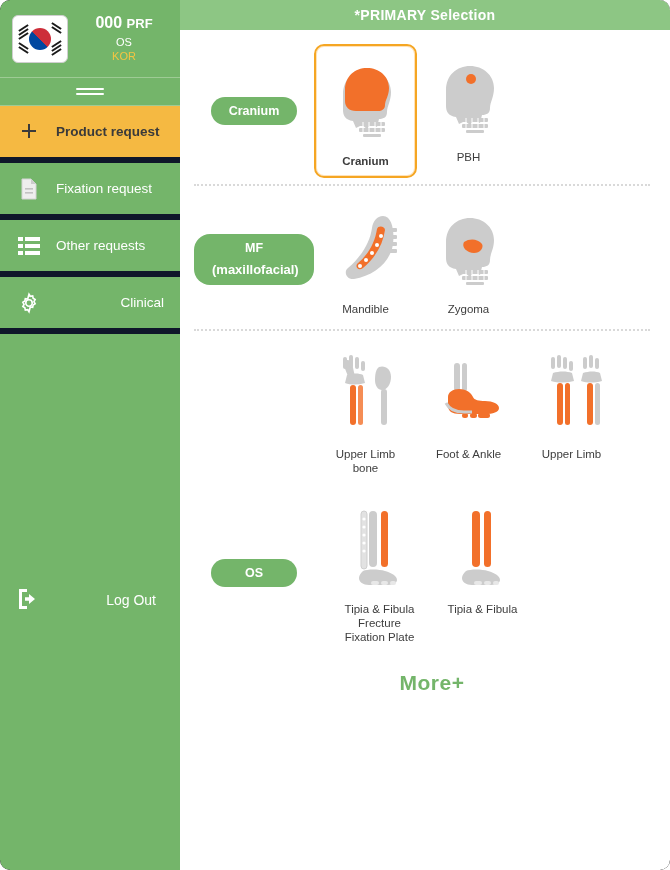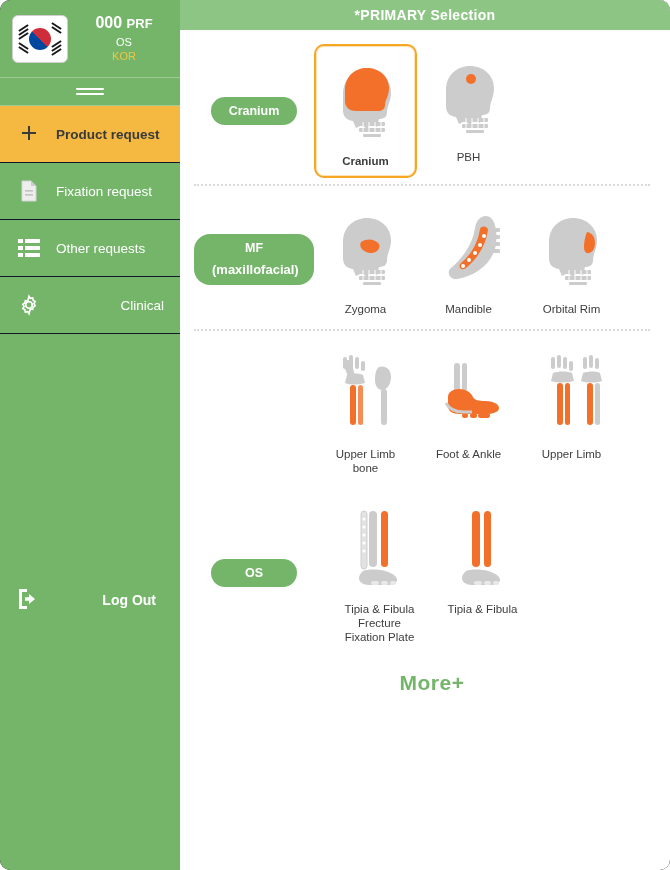--- a/index.html
+++ b/index.html
@@ -87,21 +87,21 @@
   }
 
   .nav-item {
     height: 57px;
     display: flex;
     align-items: center;
     padding: 0 16px;
     gap: 14px;
     color: #ffffff;
     font-size: 13.5px;
-    border-bottom: 1px solid #0f172a;
+    border-bottom: 6px solid #0f172a;
     cursor: pointer;
     position: relative;
   }
   .nav-item.active {
     background: #f5b942;
     color: #3a3a3a;
     font-weight: bold;
   }
   .nav-item .nav-ico {
     width: 26px; flex: 0 0 26px;
@@ -115,21 +115,21 @@
     height: 60px;
     display: flex;
     align-items: center;
     padding: 0 24px 0 16px;
     gap: 14px;
     color: #ffffff;
     font-size: 14px;
     cursor: pointer;
     margin-bottom: 240px;
   }
-  .logout .nav-label { flex: 1; text-align: right; font-weight: bold; }
+  .logout .nav-label { flex: 1; text-align: right; }
 
   
   .main {
     flex: 1;
     background: #ffffff;
     display: flex;
     flex-direction: column;
     border-radius: 0 10px 10px 0;
     overflow: hidden;
     justify-content: flex-end;
@@ -389,40 +389,20 @@
         <div class="cat-col">
           <div class="pill">
             <span>MF</span>
             <span class="sub">(maxillofacial)</span>
           </div>
         </div>
         <div class="items">
           <div class="item">
             <div class="thumb">
               <svg width="86" height="84" viewBox="0 0 86 84">
-                <path d="M20 34c0-15 11-24 24-24s24 9 24 22c0 9-4 14-4 20 0 5-3 7-8 7l-2 8-6-3-4 5-5-4-6 3-3-7c-8-1-10-6-10-11z" fill="#cccccc"></path>
-                <path d="M38 34c6-4 14-3 18 2 2 4-2 9-8 9-7 0-13-6-10-11z" fill="#f2702a"></path>
-                <g fill="#cccccc">
-                  <rect x="36" y="62" width="26" height="4" rx="1"></rect>
-                  <rect x="36" y="68" width="26" height="4" rx="1"></rect>
-                  <rect x="40" y="74" width="18" height="3" rx="1"></rect>
-                </g>
-                <g stroke="#ffffff" stroke-width="1">
-                  <line x1="40" y1="62" x2="40" y2="72"></line>
-                  <line x1="46" y1="62" x2="46" y2="72"></line>
-                  <line x1="52" y1="62" x2="52" y2="72"></line>
-                  <line x1="58" y1="62" x2="58" y2="72"></line>
-                </g>
-              </svg>
-            </div>
-            <div class="caption">Zygoma</div>
-          </div>
-          <div class="item">
-            <div class="thumb">
-              <svg width="86" height="84" viewBox="0 0 86 84">
                 <path d="M60 8c-6 0-10 5-11 12-2 14-10 28-24 40-5 4-1 12 6 11 18-3 33-14 38-30 3-11 2-33-9-33z" fill="#cccccc"></path>
                 <path d="M62 22c-2 14-9 27-22 38-4 3-8 0-6-4 12-10 18-22 20-35 1-4 8-3 8 1z" fill="#f2702a"></path>
                 <g fill="#ffffff">
                   <circle cx="58" cy="28" r="2"></circle>
                   <circle cx="54" cy="37" r="2"></circle>
                   <circle cx="49" cy="45" r="2"></circle>
                   <circle cx="43" cy="52" r="2"></circle>
                   <circle cx="37" cy="58" r="2"></circle>
                 </g>
                 <g fill="#cccccc">
@@ -432,35 +412,35 @@
                   <rect x="64" y="41" width="10" height="4" rx="1"></rect>
                 </g>
               </svg>
             </div>
             <div class="caption">Mandible</div>
           </div>
           <div class="item">
             <div class="thumb">
               <svg width="86" height="84" viewBox="0 0 86 84">
                 <path d="M20 34c0-15 11-24 24-24s24 9 24 22c0 9-4 14-4 20 0 5-3 7-8 7l-2 8-6-3-4 5-5-4-6 3-3-7c-8-1-10-6-10-11z" fill="#cccccc"></path>
-                <path d="M58 24c6 1 8 6 8 11 0 5-2 9-6 10-3 1-5-2-5-6 0-5 1-10 3-15z" fill="#f2702a"></path>
+                <path d="M38 34c6-4 14-3 18 2 2 4-2 9-8 9-7 0-13-6-10-11z" fill="#f2702a"></path>
                 <g fill="#cccccc">
                   <rect x="36" y="62" width="26" height="4" rx="1"></rect>
                   <rect x="36" y="68" width="26" height="4" rx="1"></rect>
                   <rect x="40" y="74" width="18" height="3" rx="1"></rect>
                 </g>
                 <g stroke="#ffffff" stroke-width="1">
                   <line x1="40" y1="62" x2="40" y2="72"></line>
                   <line x1="46" y1="62" x2="46" y2="72"></line>
                   <line x1="52" y1="62" x2="52" y2="72"></line>
                   <line x1="58" y1="62" x2="58" y2="72"></line>
                 </g>
               </svg>
             </div>
-            <div class="caption">Orbital Rim</div>
+            <div class="caption">Zygoma</div>
           </div>
         </div>
       </div>
 
       <div class="spacer-sm"></div>
 
       <div class="section">
         <div class="cat-col"></div>
         <div class="items">
           <div class="item">

